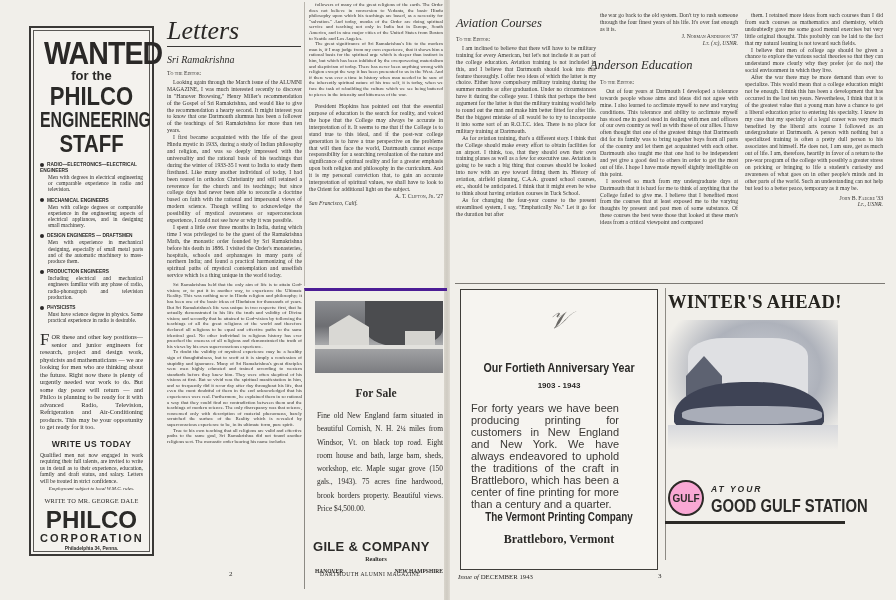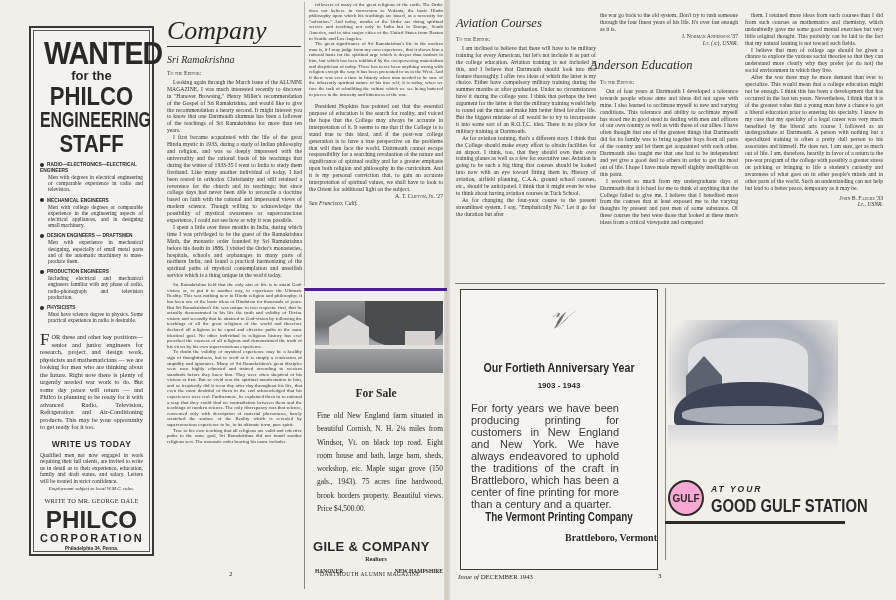--- a/index.html
+++ b/index.html
@@ -63,21 +63,21 @@
   .aviation-title{position:absolute;left:456px;top:16px;font-size:12.5px;font-style:italic;}
   .liberal-title{position:absolute;left:590px;top:58px;font-size:12.5px;font-style:italic;}
   .hrule{position:absolute;height:1px;background:#7c7974;}
 
   .vpc{position:absolute;left:460px;top:289px;width:196px;height:279px;border:1px solid #3f3d3a;background:#f6f4f0;}
   .vpc-logo{position:absolute;left:0;width:196px;top:16px;text-align:center;font-size:24px;font-style:italic;color:#6a6865;font-family:"DejaVu Serif",serif;}
   .vpc-title{position:absolute;left:0;width:196px;top:70px;text-align:center;font-family:"Liberation Sans Narrow","Liberation Sans",sans-serif;font-weight:bold;font-size:13px;transform:scaleX(0.82);white-space:nowrap;}
   .vpc-years{position:absolute;left:0;width:196px;top:91px;text-align:center;font-family:"Liberation Sans",sans-serif;font-weight:bold;font-size:8px;}
   .vpc-body{position:absolute;left:10px;width:148px;top:112px;font-family:"Liberation Sans",sans-serif;font-size:11px;line-height:12px;text-align:justify;color:#3a3835;}
   .vpc-name{position:absolute;left:0;width:196px;top:219px;text-align:center;font-family:"Liberation Sans",sans-serif;font-weight:bold;font-size:13px;transform:scaleX(0.76);white-space:nowrap;}
-  .vpc-city{position:absolute;left:0;width:196px;top:242px;text-align:right;font-weight:bold;font-size:10px;}
+  .vpc-city{position:absolute;left:0;width:196px;top:242px;text-align:center;font-weight:bold;font-size:12px;}
   .issue{position:absolute;left:458px;top:573px;font-size:6.8px;}
   .issue i{font-style:italic;}
   .issue span{font-variant:small-caps;}
   .folio-r{position:absolute;left:658px;top:572px;font-size:7px;}
 
   .gulf{position:absolute;left:665px;top:288px;width:231px;height:300px;}
   .gulf-rule{position:absolute;left:0;top:0;width:1px;height:272px;background:#8d8a84;}
   .gulf-head{position:absolute;left:3px;top:4px;font-weight:bold;font-size:18.5px;letter-spacing:.3px;white-space:nowrap;color:#26241f;}
   .gulf-art{position:absolute;left:3px;top:32px;width:170px;height:130px;overflow:hidden;}
   .gulf-art .sky{position:absolute;inset:0;background:radial-gradient(ellipse at 55% 40%,#cfd2d8 0%,#aeb2bb 45%,#f1efea 78%);}
@@ -132,21 +132,21 @@
     <div class="ph-write">WRITE US TODAY</div>
     <div class="ph-qual">Qualified men not now engaged in work requiring their full talents, are invited to write us in detail as to their experience, education, family and draft status, and salary. Letters will be treated in strict confidence.</div>
     <div class="ph-emp">Employment subject to local W.M.C. rules.</div>
     <div class="ph-george">WRITE TO MR. GEORGE DALE</div>
     <div class="ph-corp-big">PHILCO</div>
     <div class="ph-corp">CORPORATION</div>
     <div class="ph-city">Philadelphia 34, Penna.</div>
   </div>
 </div>
 
-<div class="letters-title">Company</div>
+<div class="letters-title">Letters</div>
 <div class="letters-rule"></div>
 
 <div class="col" style="left:167px;top:52px;width:135px;">
   <div class="h-ital">Sri Ramakrishna</div>
   <div class="toeditor">To the Editor:</div>
   <div id="lt-c1">
       <p>Looking again through the March issue of the ALUMNI MAGAZINE, I was much interested recently to discover in "Hanover Browsing," Henry Miller's recommendation of the Gospel of Sri Ramakrishna, and would like to give the recommendation a hearty second. It might interest you to know that one Dartmouth alumnus has been a follower of the teachings of Sri Ramakrishna for more than ten years.</p>
       <p>I first became acquainted with the life of the great Hindu mystic in 1933, during a study of Indian philosophy and religion, and was so deeply impressed with the universality and the rational basis of his teachings that during the winter of 1933-35 I went to India to study them firsthand. Like many another individual of today, I had been reared in orthodox Christianity and still retained a reverence for the church and its teachings; but since college days had never been able to reconcile a doctrine based on faith with the rational and impersonal views of modern science. Though willing to acknowledge the possibility of mystical awareness or superconscious experience, I could not see how or why it was possible.</p>
       <p>I spent a little over three months in India, during which time I was privileged to be the guest of the Ramakrishna Math, the monastic order founded by Sri Ramakrishna before his death in 1886. I visited the Order's monasteries, hospitals, schools and orphanages in many parts of northern India; and found a practical harmonizing of the spiritual paths of mystical contemplation and unselfish service which is a thing unique in the world today.</p>
     </div>
@@ -233,20 +233,21 @@
   <div class="vpc-body">For forty years we have been producing printing for customers in New England and New York. We have always endeavored to uphold the traditions of the craft in Brattleboro, which has been a center of fine printing for more than a century and a quarter.</div>
   <div class="vpc-name">The Vermont Printing Company</div>
   <div class="vpc-city">Brattleboro, Vermont</div>
 </div>
 
 <div class="issue"><i>Issue of</i> <span>DECEMBER 1943</span></div>
 <div class="folio-r">3</div>
 
 <div class="gulf">
   <div class="gulf-rule"></div>
+  <div class="gulf-head">WINTER'S AHEAD!</div>
   <div class="gulf-art">
     <div class="sky"></div>
       <div class="house"></div>
       <div class="housedark"></div>
       <div class="car"></div>
       <div class="fender"></div>
       <div class="ground"></div>
   </div>
   <div class="gulf-logo">GULF</div>
   <div class="gulf-atyour">AT YOUR</div>

